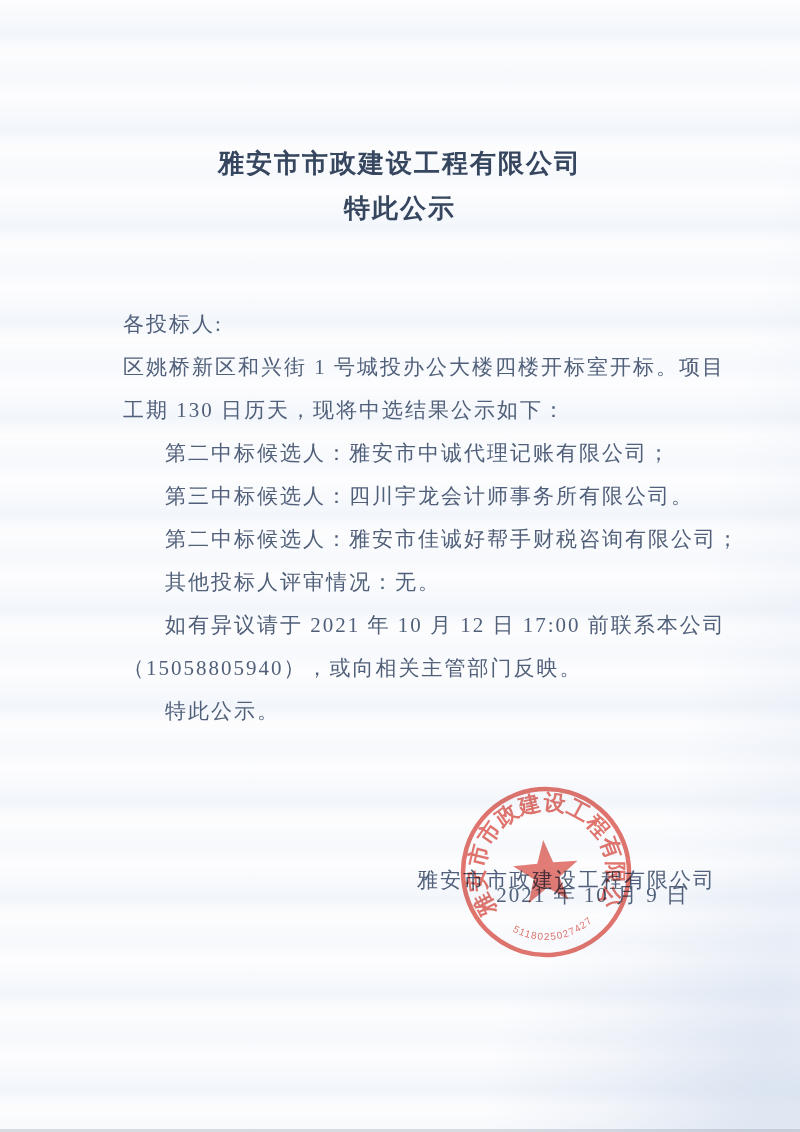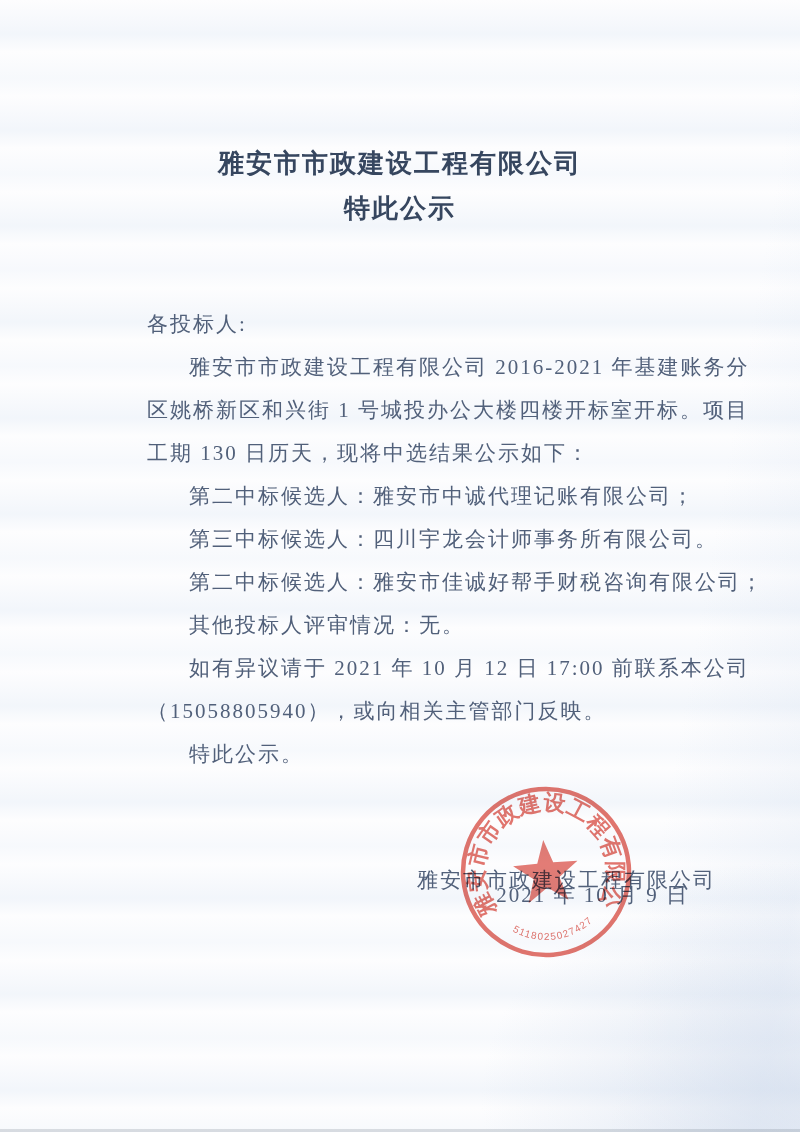--- a/index.html
+++ b/index.html
@@ -23,21 +23,21 @@
   .page::after{content:"";position:absolute;left:0;right:0;bottom:0;height:3px;background:rgba(120,130,145,0.25);}
   .title-block{
     position:absolute;top:141px;left:0;width:800px;
     text-align:center;font-family:"Liberation Sans", sans-serif;
     font-weight:700;color:#36465f;font-size:26px;line-height:45px;letter-spacing:2px;
   }
   .body-block{
     position:absolute;top:303px;left:123px;width:600px;
     font-size:21px;line-height:43px;letter-spacing:2px;color:#51607a;
   }
-  .line{white-space:nowrap;height:43px;margin-left:24px;}
+  .line{white-space:nowrap;height:43px;}
   .line.indent{padding-left:42px;}
   .sig-company{
     position:absolute;top:866px;right:120px;
     font-size:21px;letter-spacing:2px;color:#51607a;white-space:nowrap;z-index:2;
   }
   .sig-date{
     position:absolute;top:881px;right:147px;
     font-size:21px;letter-spacing:2px;color:#51607a;white-space:nowrap;z-index:2;
   }
   .seal{
@@ -52,21 +52,20 @@
 
 <div class="page">
 
   <div class="title-block">
     <div>雅安市市政建设工程有限公司</div>
     <div>特此公示</div>
   </div>
 
   <div class="body-block">
     <div class="line">各投标人:</div>
-    <div class="line indent">雅安市市政建设工程有限公司 2016-2021 年基建账务分</div>
     <div class="line">区姚桥新区和兴街 1 号城投办公大楼四楼开标室开标。项目</div>
     <div class="line">工期 130 日历天，现将中选结果公示如下：</div>
     <div class="line indent">第二中标候选人：雅安市中诚代理记账有限公司；</div>
     <div class="line indent">第三中标候选人：四川宇龙会计师事务所有限公司。</div>
     <div class="line indent">第二中标候选人：雅安市佳诚好帮手财税咨询有限公司；</div>
     <div class="line indent">其他投标人评审情况：无。</div>
     <div class="line indent">如有异议请于 2021 年 10 月 12 日 17:00 前联系本公司</div>
     <div class="line">（15058805940），或向相关主管部门反映。</div>
     <div class="line indent">特此公示。</div>
   </div>

